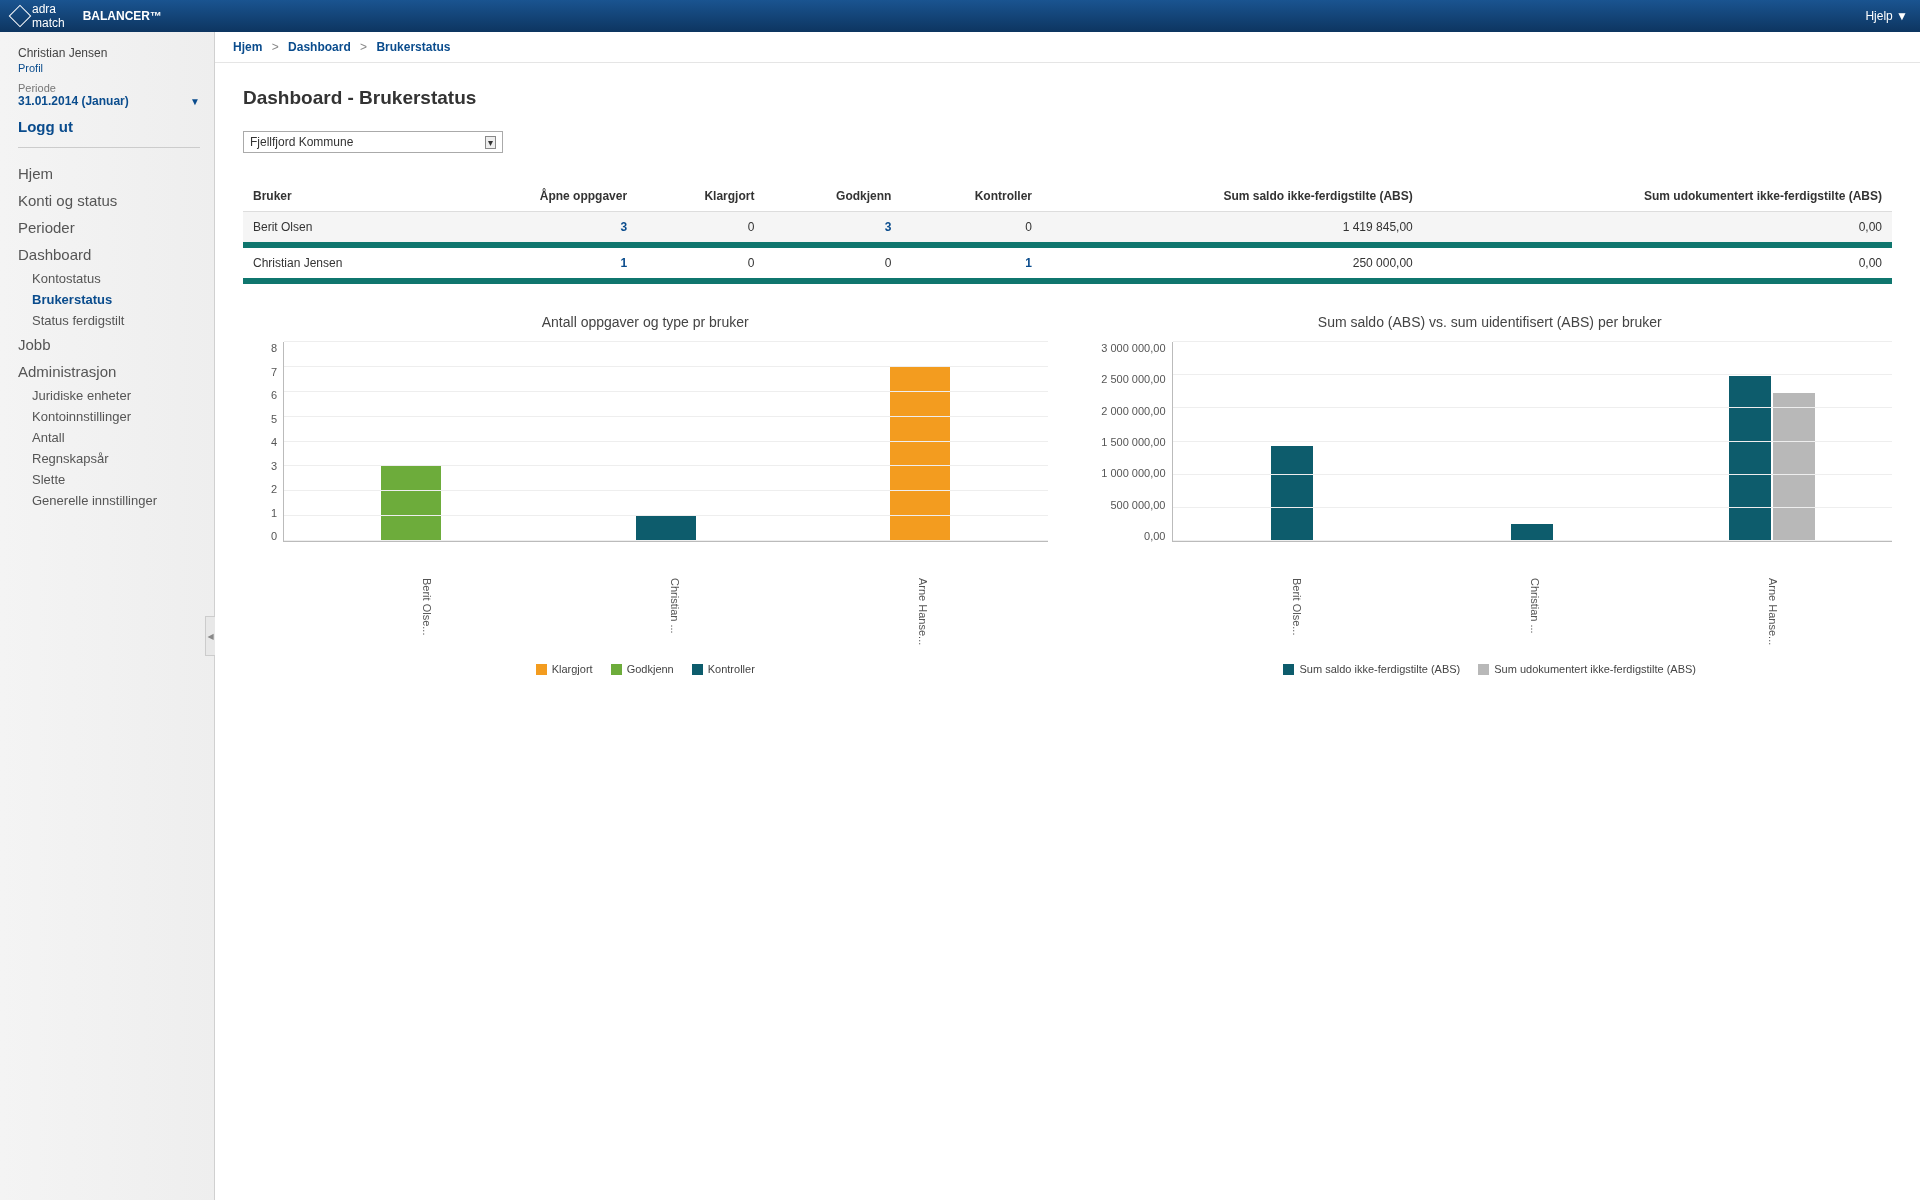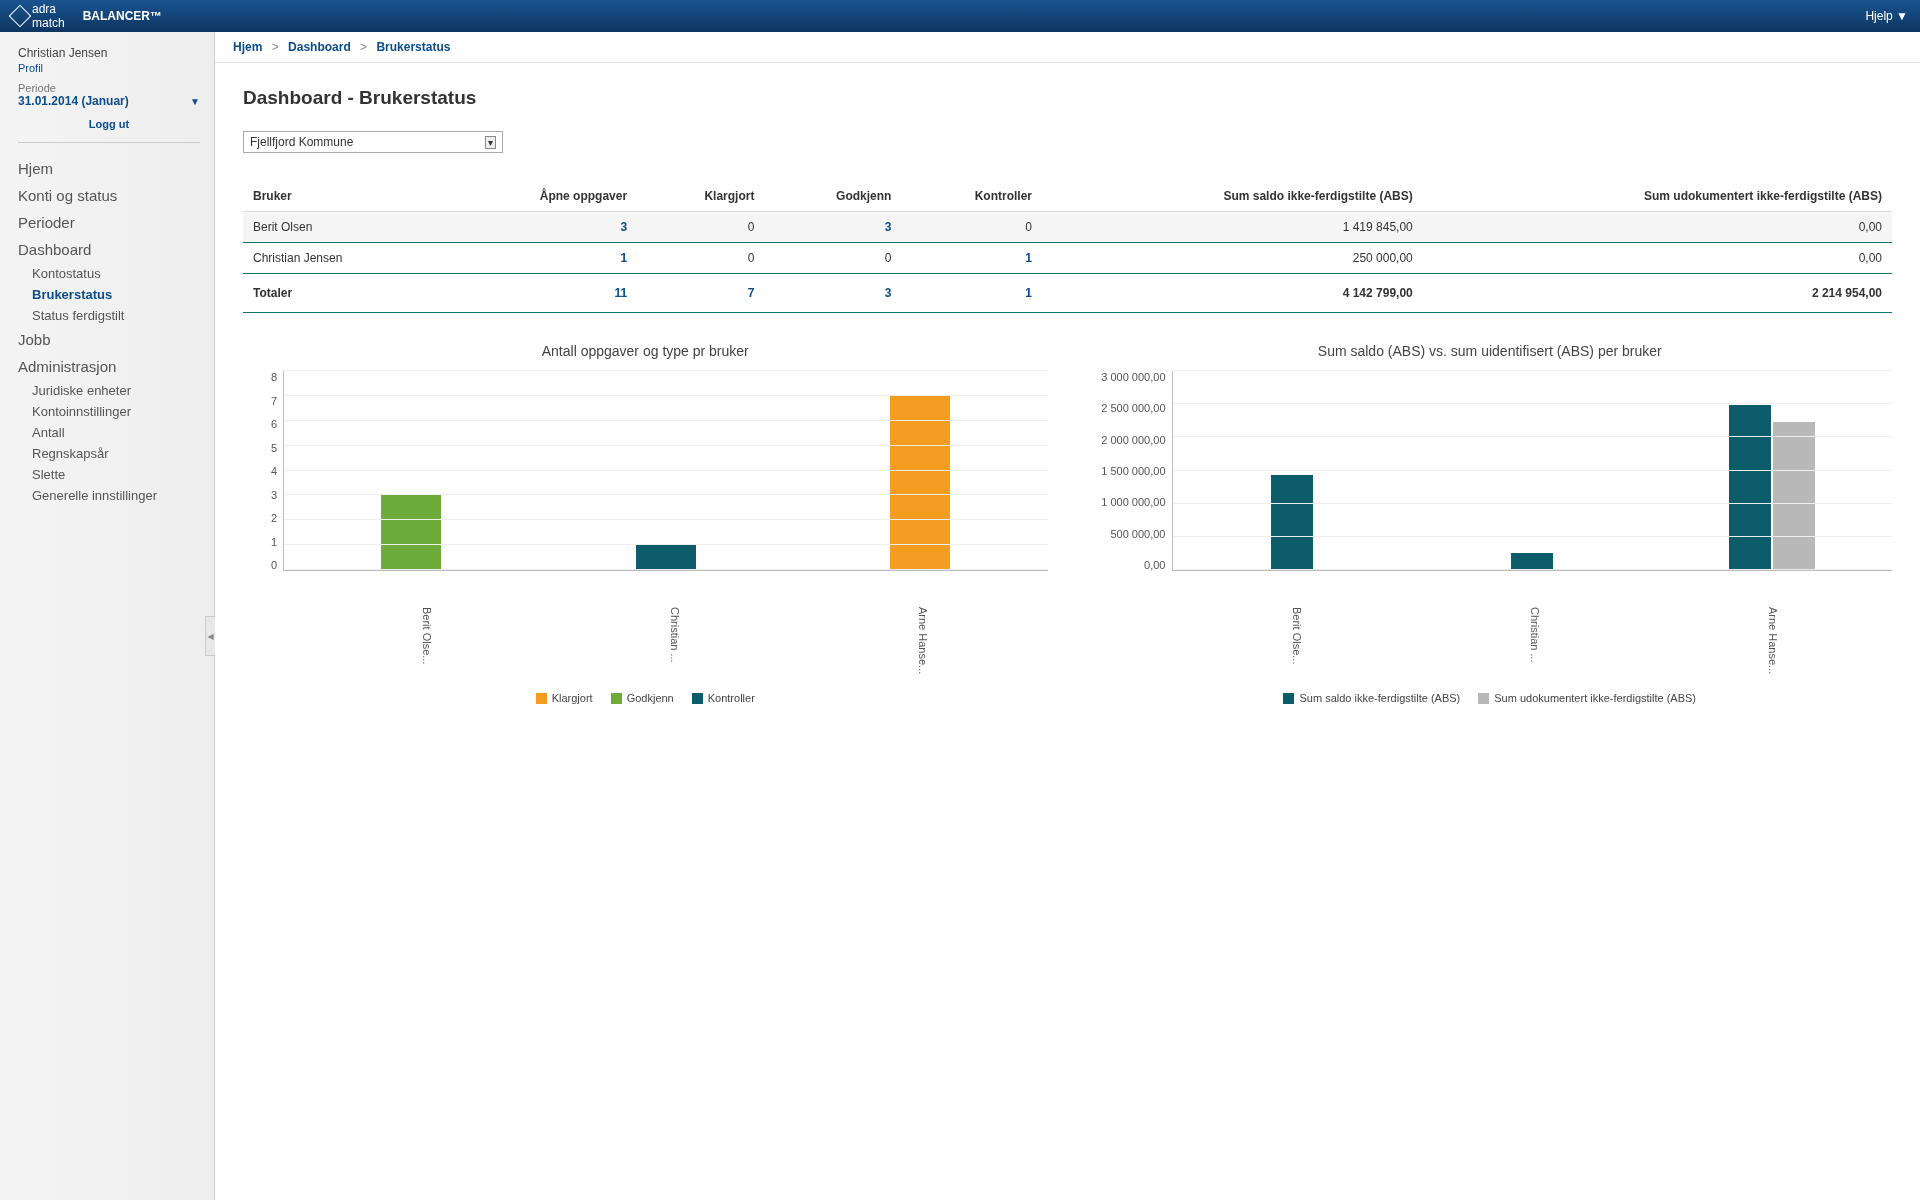--- a/index.html
+++ b/index.html
@@ -16,21 +16,21 @@
   
   .layout { display: flex; min-height: calc(100vh - 32px); }
 
   
   .sidebar { width: 215px; background: linear-gradient(to right, #f4f4f4, #eee); border-right: 1px solid #d0d0d0; padding: 14px 14px 14px 18px; position: relative; }
   .sidebar .user { color: #444; margin-bottom: 2px; }
   .sidebar .profile-link { color: #0a4c8d; font-weight: normal; font-size: 11px; margin-bottom: 8px; display: block; }
   .sidebar .period-label { color: #777; font-size: 11px; margin-top: 6px; }
   .sidebar .period-value { color: #0a4c8d; font-weight: bold; font-size: 12px; display: flex; justify-content: space-between; align-items: center; }
   .sidebar .period-value .chev { color: #0a4c8d; font-size: 10px; }
-  .sidebar .logout { color: #0a4c8d; font-weight: bold; display: block; margin-top: 10px; font-size: 11px; text-align: center; }
+  .sidebar .logout { color: #0a4c8d; font-weight: bold; display: block; margin-top: 10px; font-size: 15px; }
   .sidebar hr { border: none; border-top: 1px solid #ccc; margin: 12px 0; }
   .nav-item { font-size: 15px; color: #555; padding: 5px 0; cursor: pointer; }
   .nav-sub { font-size: 13px; color: #555; padding: 3px 0 3px 14px; cursor: pointer; }
   .nav-sub.active { color: #0a4c8d; font-weight: bold; }
   .collapse-handle { position: absolute; right: -1px; top: 50%; width: 10px; height: 40px; background: #e8e8e8; border: 1px solid #ccc; border-right: none; font-size: 8px; color: #888; display: flex; align-items: center; justify-content: center; cursor: pointer; }
 
   
   .main { flex: 1; padding: 0; background: #fff; }
   .breadcrumb { padding: 8px 18px; color: #0a4c8d; font-size: 12px; border-bottom: 1px solid #e5e5e5; }
   .breadcrumb a { color: #0a4c8d; text-decoration: none; font-weight: bold; }
@@ -38,21 +38,21 @@
   .content { padding: 24px 28px; }
   h1 { font-size: 19px; font-weight: bold; color: #333; margin-bottom: 22px; }
 
   .entity-select { width: 260px; height: 22px; border: 1px solid #aaa; background: #fff; padding: 2px 6px; font-size: 12px; display: flex; justify-content: space-between; align-items: center; cursor: pointer; margin-bottom: 28px; }
   .entity-select .dd-icon { font-size: 10px; border: 1px solid #888; padding: 0 2px; background: #eee; }
 
   
   table.data { width: 100%; border-collapse: collapse; font-size: 12px; }
   table.data th { text-align: left; font-weight: bold; color: #333; padding: 8px 10px; border-bottom: 1px solid #ddd; }
   table.data th.num, table.data td.num { text-align: right; }
-  table.data td { padding: 8px 10px; border-bottom: 1px solid #0f766e; }
+  table.data td { padding: 8px 10px; border-bottom: 6px solid #0f766e; }
   table.data tbody tr:nth-child(odd) { background: #f5f5f5; }
   table.data td.link { color: #0a4c8d; font-weight: bold; }
   table.data tr.total td { font-weight: bold; border-top: 1px solid #ccc; padding-top: 12px; padding-bottom: 12px; }
   table.data tr.total { background: #fff !important; }
   table.data tr.total td.link { color: #0a4c8d; }
 
   
   .charts { display: flex; gap: 40px; margin-top: 30px; align-items: flex-end; }
   .chart { flex: 1; }
   .chart-title { text-align: center; font-size: 14px; color: #444; margin-bottom: 12px; }
@@ -165,29 +165,20 @@
           </tr>
           <tr>
             <td>Christian Jensen</td>
             <td class="num link">1</td>
             <td class="num">0</td>
             <td class="num">0</td>
             <td class="num link">1</td>
             <td class="num">250 000,00</td>
             <td class="num">0,00</td>
           </tr>
-          <tr class="total">
-            <td>Totaler</td>
-            <td class="num link">11</td>
-            <td class="num link">7</td>
-            <td class="num link">3</td>
-            <td class="num link">1</td>
-            <td class="num">4 142 799,00</td>
-            <td class="num">2 214 954,00</td>
-          </tr>
         </tbody>
       </table>
 
       <div class="charts">
 
         <div class="chart">
           <div class="chart-title">Antall oppgaver og type pr bruker</div>
           <div class="chart-area">
             <div class="y-axis" style="width:40px">
               <span>8</span>

